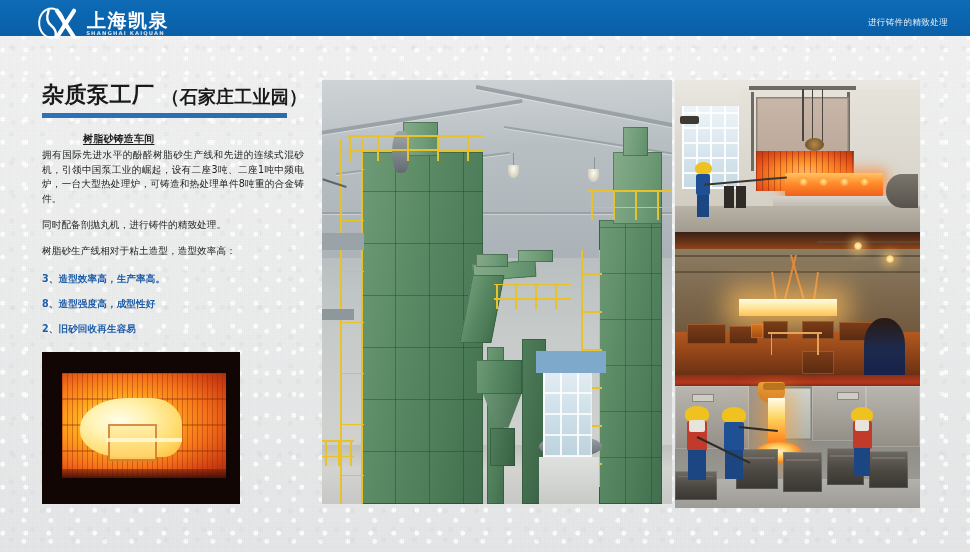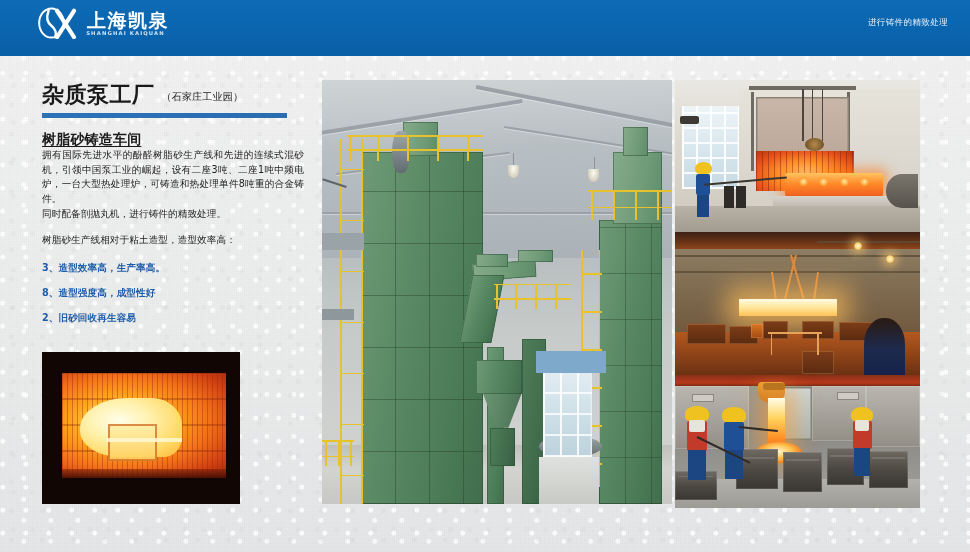--- a/index.html
+++ b/index.html
@@ -26,21 +26,21 @@
   }
   .slide::after{
     content:""; position:absolute; inset:0; pointer-events:none;
     background-image:
       repeating-linear-gradient(0deg, rgba(0,0,0,.012) 0 1px, rgba(255,255,255,.012) 1px 2px),
       repeating-linear-gradient(90deg, rgba(0,0,0,.012) 0 1px, rgba(255,255,255,.014) 1px 2px);
   }
 
   
   .header {
-    position:absolute; left:0; top:0; width:970px; height:56px;
+    position:absolute; left:0; top:0; width:970px; height:36px;
     background:linear-gradient(180deg,#0f6bb5 0%,#0b66b0 40%,#0a5fa6 100%);
     z-index:5;
   }
   .logo-wrap {
     position:absolute; left:36px; top:6px; height:34px;
     display:flex; align-items:center; gap:7px;
   }
   .logo-mark { width:44px; height:32px; display:block; }
   .logo-text { display:flex; flex-direction:column; justify-content:center; }
   .logo-cn {
@@ -59,40 +59,40 @@
   }
 
   
   .left-col { position:absolute; left:42px; top:82px; width:262px; z-index:3; }
   .title-row { display:flex; align-items:flex-end; gap:7px; }
   .title-main {
     font-size:22px; font-weight:bold; color:#1a1a1a; letter-spacing:.5px;
     line-height:26px; white-space:nowrap;
   }
   .title-sub {
-    font-size:10px; font-weight:normal; color:#1a1a1a; letter-spacing:.2px;
+    font-size:18px; font-weight:bold; color:#1a1a1a; letter-spacing:.2px;
     line-height:20px; white-space:nowrap; padding-bottom:1px;
   }
   .title-rule {
     margin-top:5px; width:245px; height:5px;
     background:linear-gradient(90deg,#2d72b8 0%,#2a6cb0 100%);
   }
 
   .body-block { margin-top:14px; }
   .sec-head {
-    font-size:14px; font-weight:bold; color:#1b1b1b;
+    font-size:10px; font-weight:bold; color:#1b1b1b;
     text-decoration:underline; text-underline-offset:2px;
-    line-height:14px; letter-spacing:.2px;
+    line-height:14px; letter-spacing:.2px;margin-left:41px;
   }
   .para {
     margin-top:2px;
     font-size:9.6px; color:#1d1d1d; line-height:14.6px;
     letter-spacing:.1px; text-align:justify;
   }
-  .para2 { margin-top:1px; }
+  .para2 { margin-top:12px; }
   .para-lead { margin-top:11px; }
 
   .pts { margin-top:13px; display:flex; flex-direction:column; gap:12px; }
   .pt {
     font-size:9.6px; font-weight:bold; color:#1d5ca8;
     line-height:13px; letter-spacing:.1px;
   }
 
   
   .photo { position:absolute; overflow:hidden; z-index:2; }

